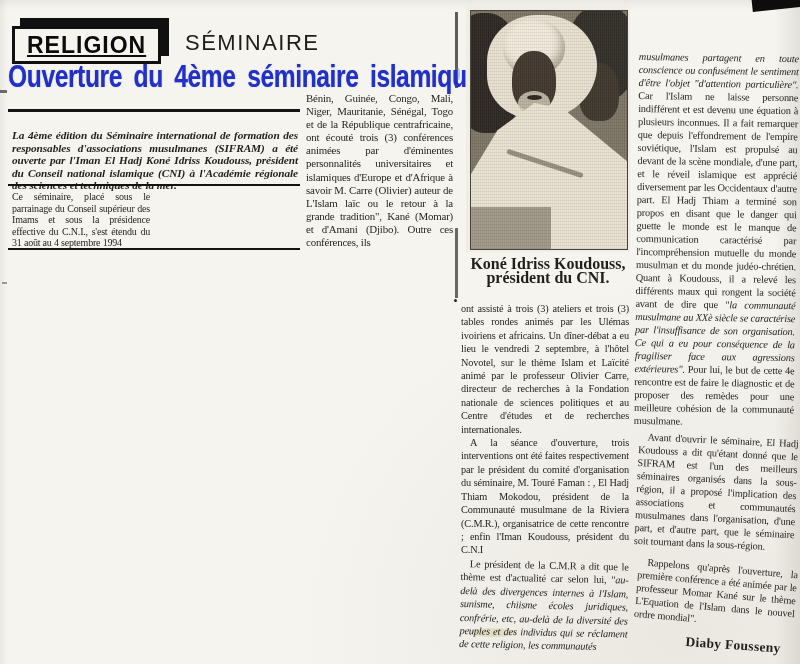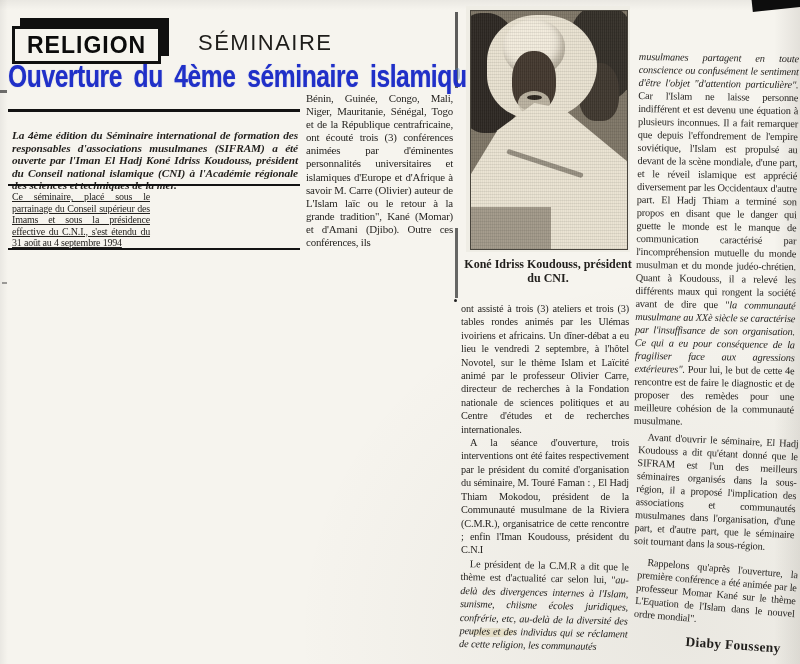--- a/index.html
+++ b/index.html
@@ -12,44 +12,44 @@
       radial-gradient(ellipse at 85% 95%, rgba(90,85,70,0.08), rgba(0,0,0,0) 40%),
       #f6f4ee;
     font-family:"Liberation Serif", serif;color:#211f1c;
   }
   .abs{position:absolute;}
   
   .religion-box{
     left:12px;top:26px;padding:3px 12px 2px;background:#f6f4ee;
     border:3px solid #101010;box-shadow:8px -8px 0 #101010;
     font-family:"Liberation Sans", sans-serif;font-weight:bold;font-size:23px;
-    letter-spacing:1px;color:#0c0c0c;
+    letter-spacing:1px;color:#0c0c0c;text-decoration:underline;
   }
   .kicker{
-    left:198px;top:30px;font-family:"Liberation Sans", sans-serif;
+    left:185px;top:30px;font-family:"Liberation Sans", sans-serif;
     font-size:22px;letter-spacing:1.5px;color:#1e1d1a;
   }
   .headline{
     left:8px;top:60px;font-family:"Liberation Sans", sans-serif;font-weight:bold;
     font-size:29px;letter-spacing:-0.5px;word-spacing:6px;white-space:nowrap;
     transform:scale(0.85,1.05);transform-origin:left top;
     text-shadow:0 0 1px rgba(30,50,200,0.5);
   }
   
   .rule{background:#131313;}
   .rule-top{left:8px;top:109px;width:292px;height:3px;}
   .rule-mid{left:8px;top:184px;width:292px;height:2px;}
   .rule-bot{left:8px;top:248px;width:292px;height:2px;}
   
   .lead{
     left:12px;top:115px;width:286px;font-weight:bold;font-style:italic;
     font-size:11.3px;line-height:12.6px;text-align:justify;letter-spacing:-0.1px;margin-top:14px;
   }
   .intro{left:12px;top:191px;width:288px;display:flex;gap:10px;}
-  .intro .c{font-size:10px;line-height:11.5px;text-align:justify;letter-spacing:-0.2px;text-decoration:underline;}
+  .intro .c{font-size:10px;line-height:11.5px;text-align:justify;letter-spacing:-0.2px;}
   .intro .c1{width:138px;}
   .intro .c2{width:140px;}
   
   .col-top{
     left:306px;top:92px;width:147px;font-size:10.9px;line-height:13.1px;
     text-align:justify;letter-spacing:-0.2px;
   }
   
   .photo{
     left:466px;top:6px;width:164px;height:246px;background:#efede5;
@@ -72,21 +72,21 @@
   .ph-robe{left:-14px;top:92px;width:184px;height:152px;background:#eae6da;
     clip-path:polygon(42% 0, 58% 4%, 100% 46%, 96% 100%, 6% 100%, 0 62%, 22% 18%);}
   .ph-fold{left:34px;top:150px;width:80px;height:5px;background:#6e675b;transform:rotate(18deg);border-radius:3px;opacity:.7;}
   .ph-shade-b{left:0;top:196px;width:80px;height:44px;background:#8b8374;opacity:.8;}
   .ph-grain{left:0;top:0;right:0;bottom:0;
     background:
       repeating-linear-gradient(0deg, rgba(0,0,0,0.07) 0 1px, rgba(0,0,0,0) 1px 3px),
       repeating-linear-gradient(90deg, rgba(255,255,255,0.05) 0 1px, rgba(0,0,0,0.04) 1px 2px);}
   .caption{
     left:458px;top:257px;width:180px;text-align:center;font-weight:bold;
-    font-size:12px;line-height:14px;
+    font-size:16px;line-height:14px;
   }
   
   .col-mid{left:461px;top:302px;width:168px;font-size:10.3px;line-height:13.4px;
     text-align:justify;letter-spacing:-0.15px;}
   .col-mid p{margin:0;}
   .col-mid p + p{text-indent:9px;}
   .col-mid .p3{transform:rotate(1.2deg);transform-origin:left top;}
   .bullet{left:454px;top:299px;width:3px;height:3px;background:#222;border-radius:50%;}
   
   .col-right{left:639px;top:50px;width:160px;font-size:10.3px;line-height:13px;

